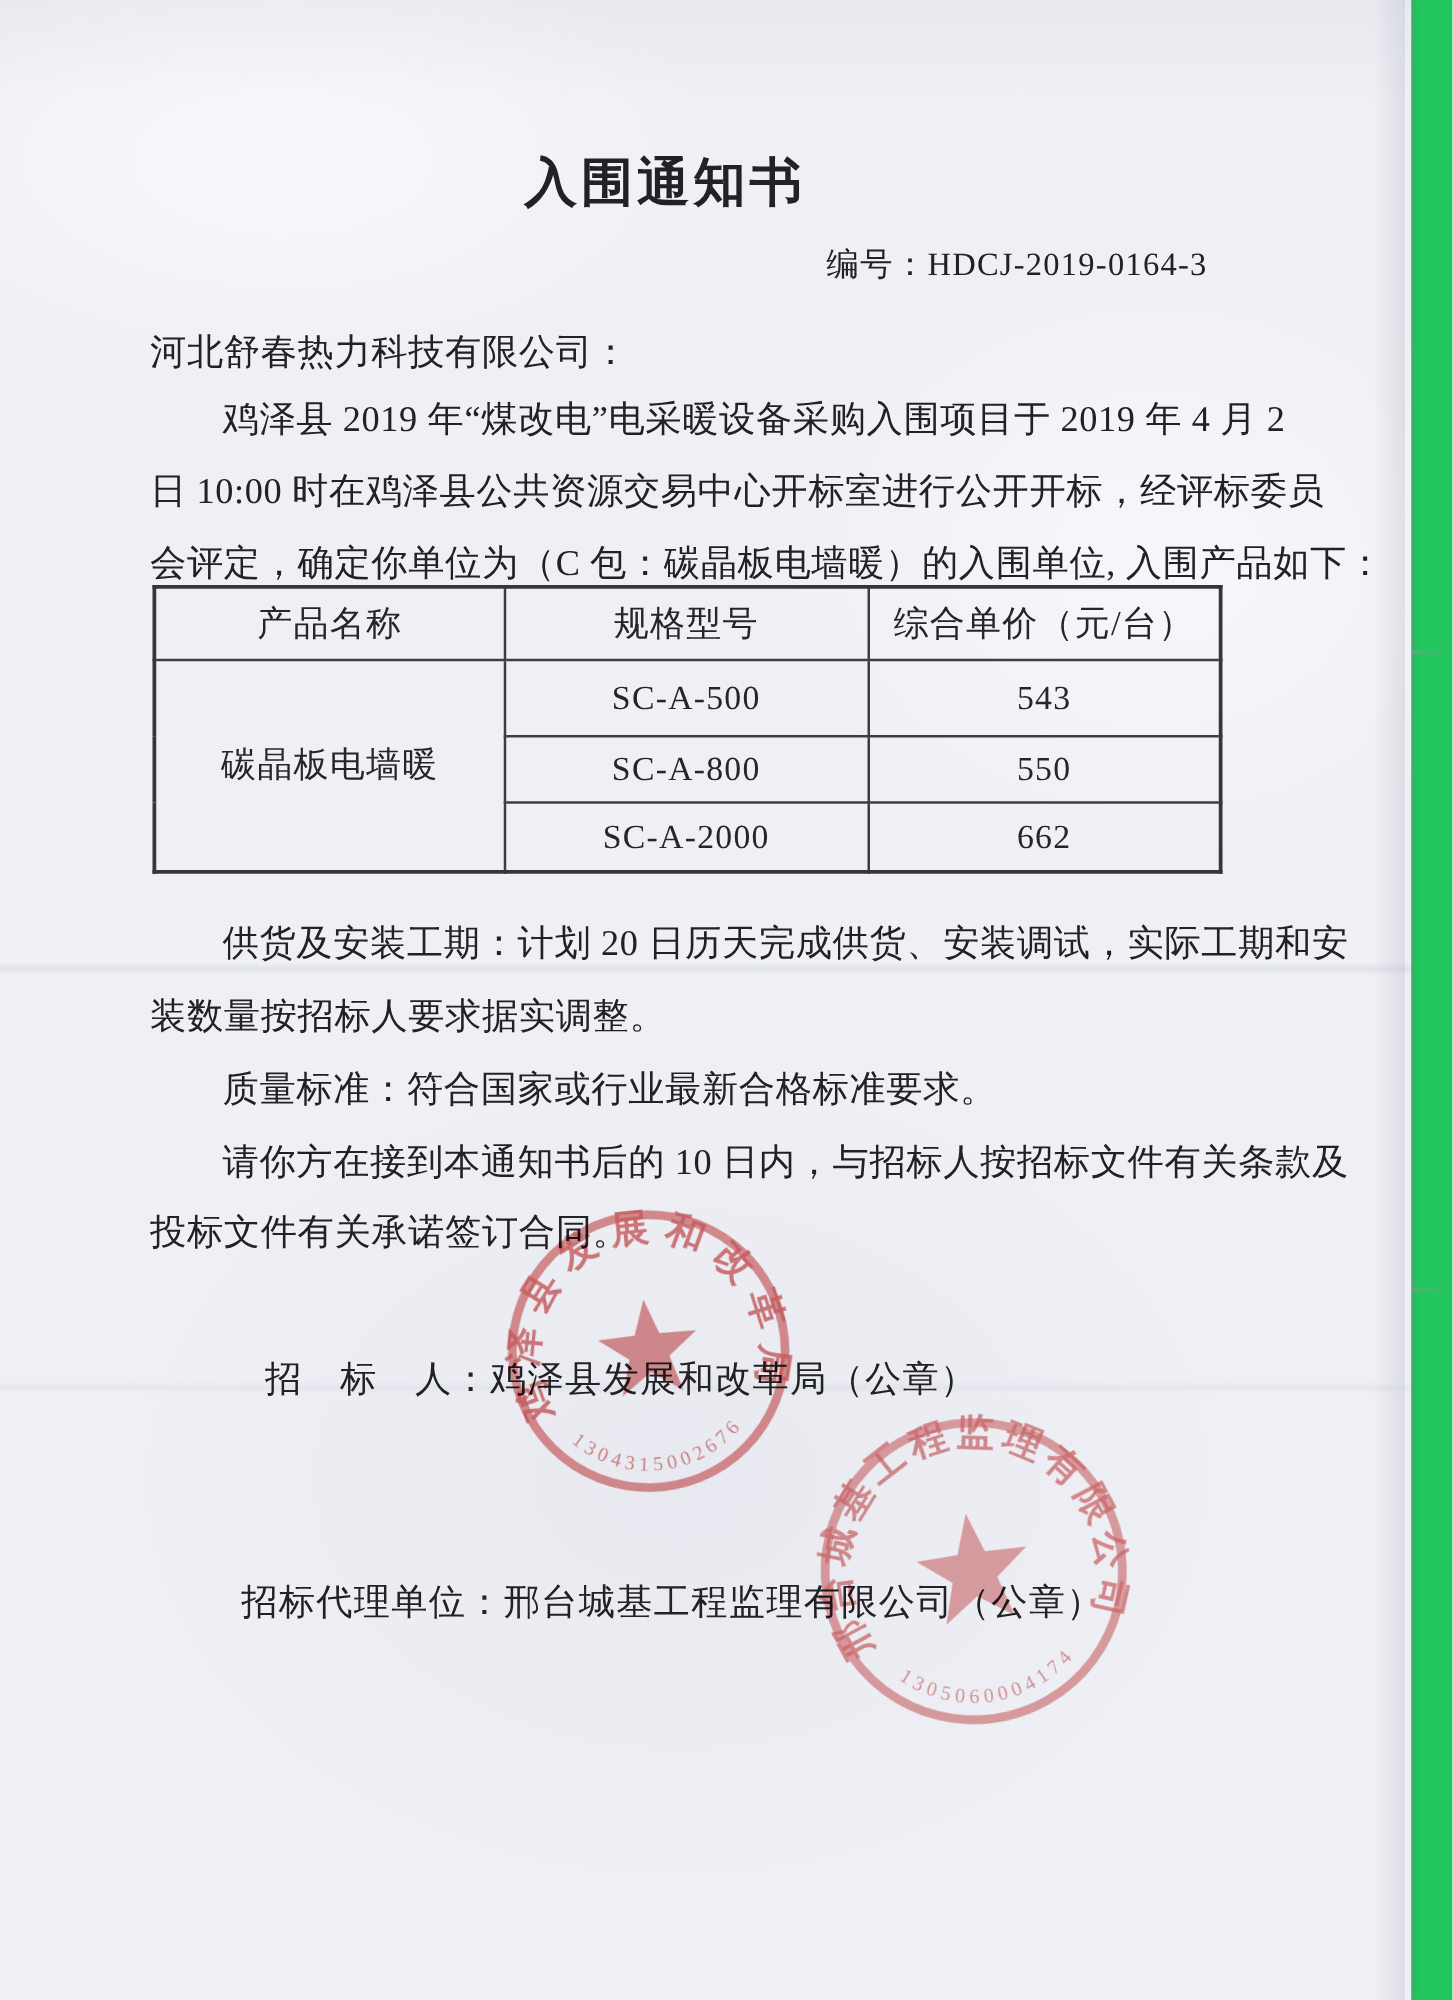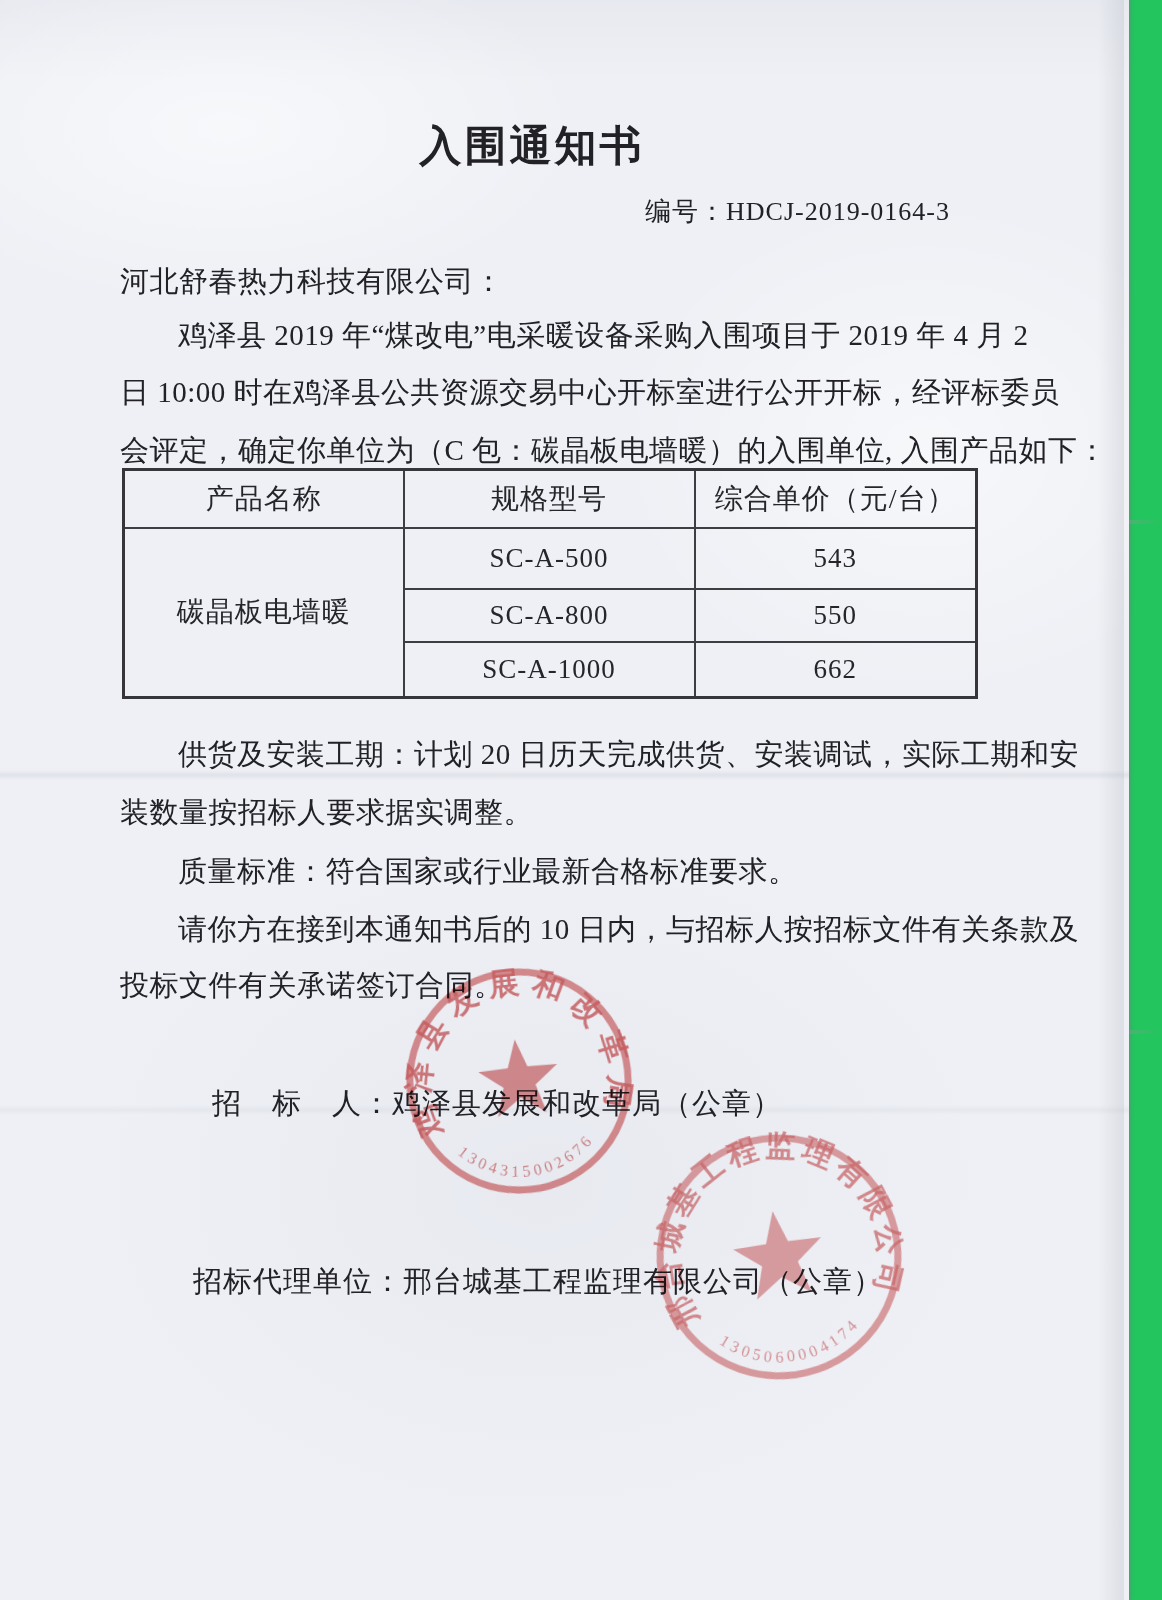--- a/index.html
+++ b/index.html
@@ -32,21 +32,21 @@
   }
   .scan-streak{
     position:absolute;right:0;width:33px;height:4px;
     background:linear-gradient(to right, rgba(150,150,150,.35), transparent);
   }
   .title{
     position:absolute;left:0;top:118px;width:1064px;
     text-align:center;font-size:42px;font-weight:bold;letter-spacing:3px;
   }
   .docnum{
-    position:absolute;left:550px;top:194px;width:400px;
+    position:absolute;left:566px;top:194px;width:400px;
     text-align:right;font-size:26px;letter-spacing:1px;
   }
   .bline{
     position:absolute;left:120px;width:900px;
     font-size:29px;letter-spacing:.5px;white-space:nowrap;
   }
   .ind{padding-left:58px;}
   .ptable{
     position:absolute;left:122px;top:468px;
     border-collapse:collapse;table-layout:fixed;
@@ -111,21 +111,21 @@
     <tr style="height:61px">
       <td rowspan="3">碳晶板电墙暖</td>
       <td class="num">SC-A-500</td>
       <td class="num">543</td>
     </tr>
     <tr style="height:53px">
       <td class="num">SC-A-800</td>
       <td class="num">550</td>
     </tr>
     <tr style="height:56px">
-      <td class="num">SC-A-1000</td>
+      <td class="num">SC-A-2000</td>
       <td class="num">662</td>
     </tr>
   </tbody>
     </table>
 
   <div class="sig" style="left:212px;top:1084px">招　标　人：鸡泽县发展和改革局（公章）</div>
   <div class="sig" style="left:193px;top:1262px">招标代理单位：邢台城基工程监理有限公司（公章）</div>
 
   <div class="stamp" style="left:400px;top:962px;transform:rotate(-6deg)">
     <svg width="238" height="238" viewBox="0 0 240 240">

